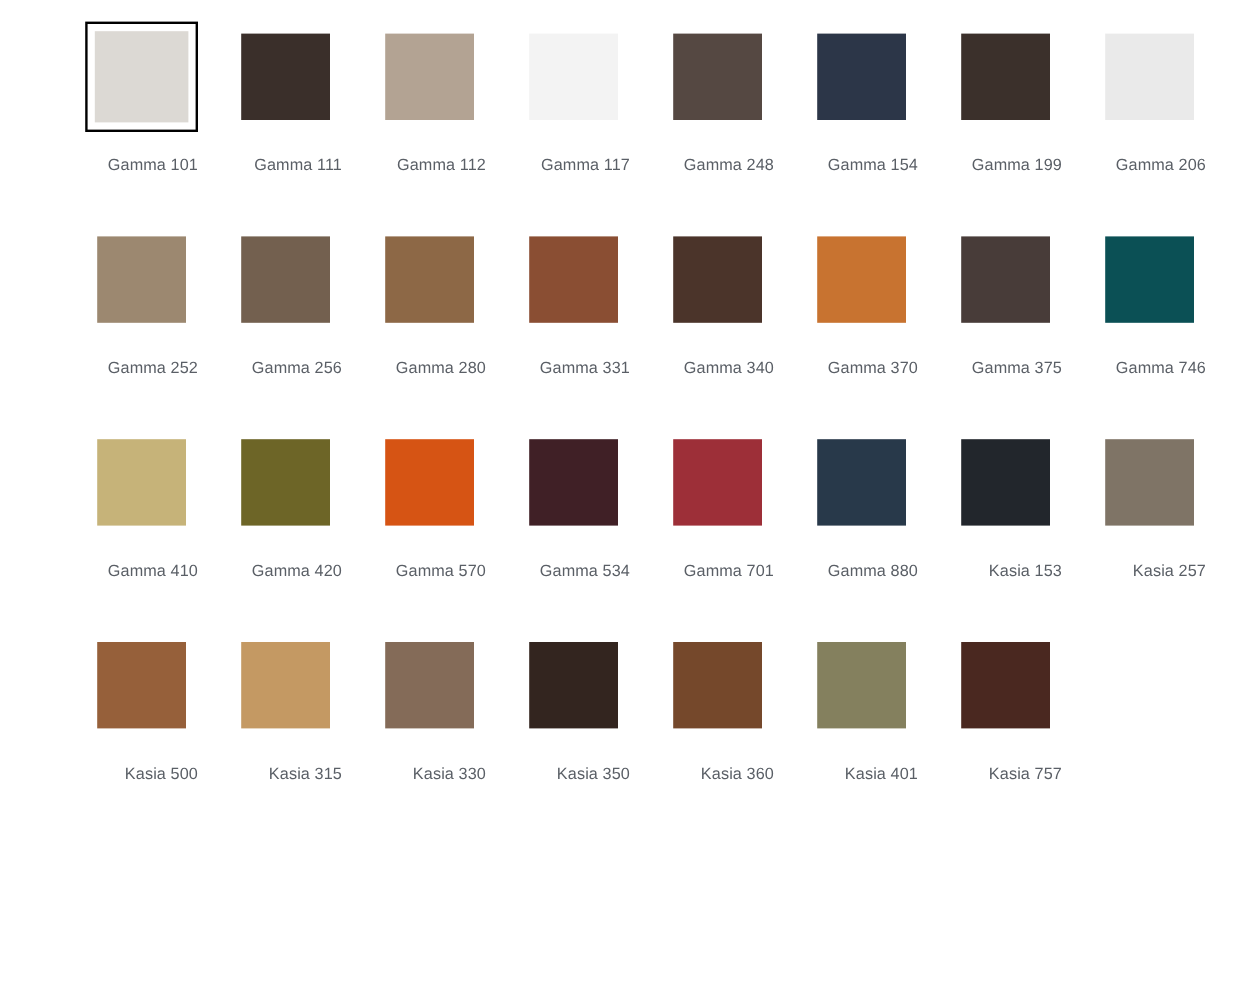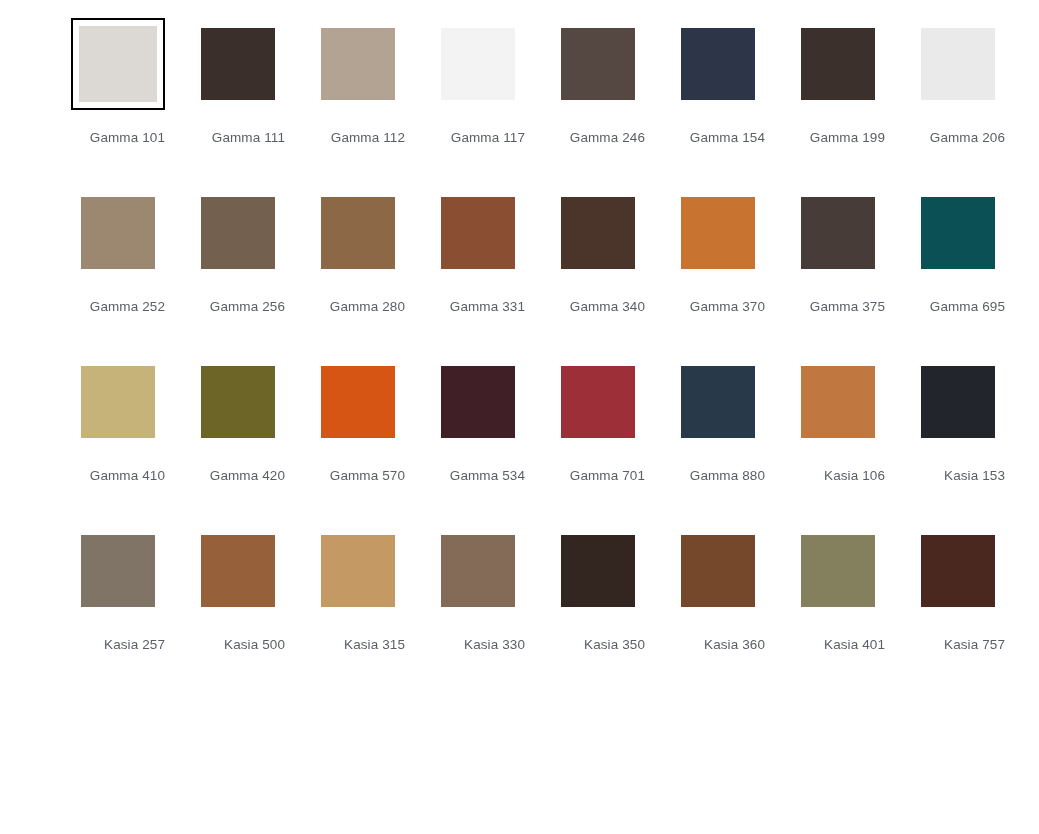--- a/index.html
+++ b/index.html
@@ -99,21 +99,21 @@
     <div class="swatch-cell">
       <div class="swatch-frame">
         <span class="swatch-color" title="Gamma 117" style="background-color: rgb(243, 243, 243);"></span>
       </div>
       <div class="swatch-label">Gamma 117</div>
     </div>
     <div class="swatch-cell">
       <div class="swatch-frame">
         <span class="swatch-color" title="Gamma 141" style="background-color: rgb(85, 72, 66);"></span>
       </div>
-      <div class="swatch-label">Gamma 246</div>
+      <div class="swatch-label">Gamma 248</div>
     </div>
     <div class="swatch-cell">
       <div class="swatch-frame">
         <span class="swatch-color" title="Gamma 154" style="background-color: rgb(44, 54, 72);"></span>
       </div>
       <div class="swatch-label">Gamma 154</div>
     </div>
     <div class="swatch-cell">
       <div class="swatch-frame">
         <span class="swatch-color" title="Gamma 199" style="background-color: rgb(59, 48, 43);"></span>
@@ -165,21 +165,21 @@
     <div class="swatch-cell">
       <div class="swatch-frame">
         <span class="swatch-color" title="Gamma 375" style="background-color: rgb(72, 60, 57);"></span>
       </div>
       <div class="swatch-label">Gamma 375</div>
     </div>
     <div class="swatch-cell">
       <div class="swatch-frame">
         <span class="swatch-color" title="Gamma 405" style="background-color: rgb(11, 80, 85);"></span>
       </div>
-      <div class="swatch-label">Gamma 695</div>
+      <div class="swatch-label">Gamma 746</div>
     </div>
     <div class="swatch-cell">
       <div class="swatch-frame">
         <span class="swatch-color" title="Gamma 410" style="background-color: rgb(198, 179, 121);"></span>
       </div>
       <div class="swatch-label">Gamma 410</div>
     </div>
     <div class="swatch-cell">
       <div class="swatch-frame">
         <span class="swatch-color" title="Gamma 420" style="background-color: rgb(109, 101, 39);"></span>
@@ -205,26 +205,20 @@
       <div class="swatch-label">Gamma 701</div>
     </div>
     <div class="swatch-cell">
       <div class="swatch-frame">
         <span class="swatch-color" title="Gamma 880" style="background-color: rgb(40, 57, 74);"></span>
       </div>
       <div class="swatch-label">Gamma 880</div>
     </div>
     <div class="swatch-cell">
       <div class="swatch-frame">
-        <span class="swatch-color" title="Kasia 106" style="background-color: rgb(192, 120, 64);"></span>
-      </div>
-      <div class="swatch-label">Kasia 106</div>
-    </div>
-    <div class="swatch-cell">
-      <div class="swatch-frame">
         <span class="swatch-color" title="Kasia 153" style="background-color: rgb(34, 38, 44);"></span>
       </div>
       <div class="swatch-label">Kasia 153</div>
     </div>
     <div class="swatch-cell">
       <div class="swatch-frame">
         <span class="swatch-color" title="Kasia 257" style="background-color: rgb(127, 116, 102);"></span>
       </div>
       <div class="swatch-label">Kasia 257</div>
     </div>

